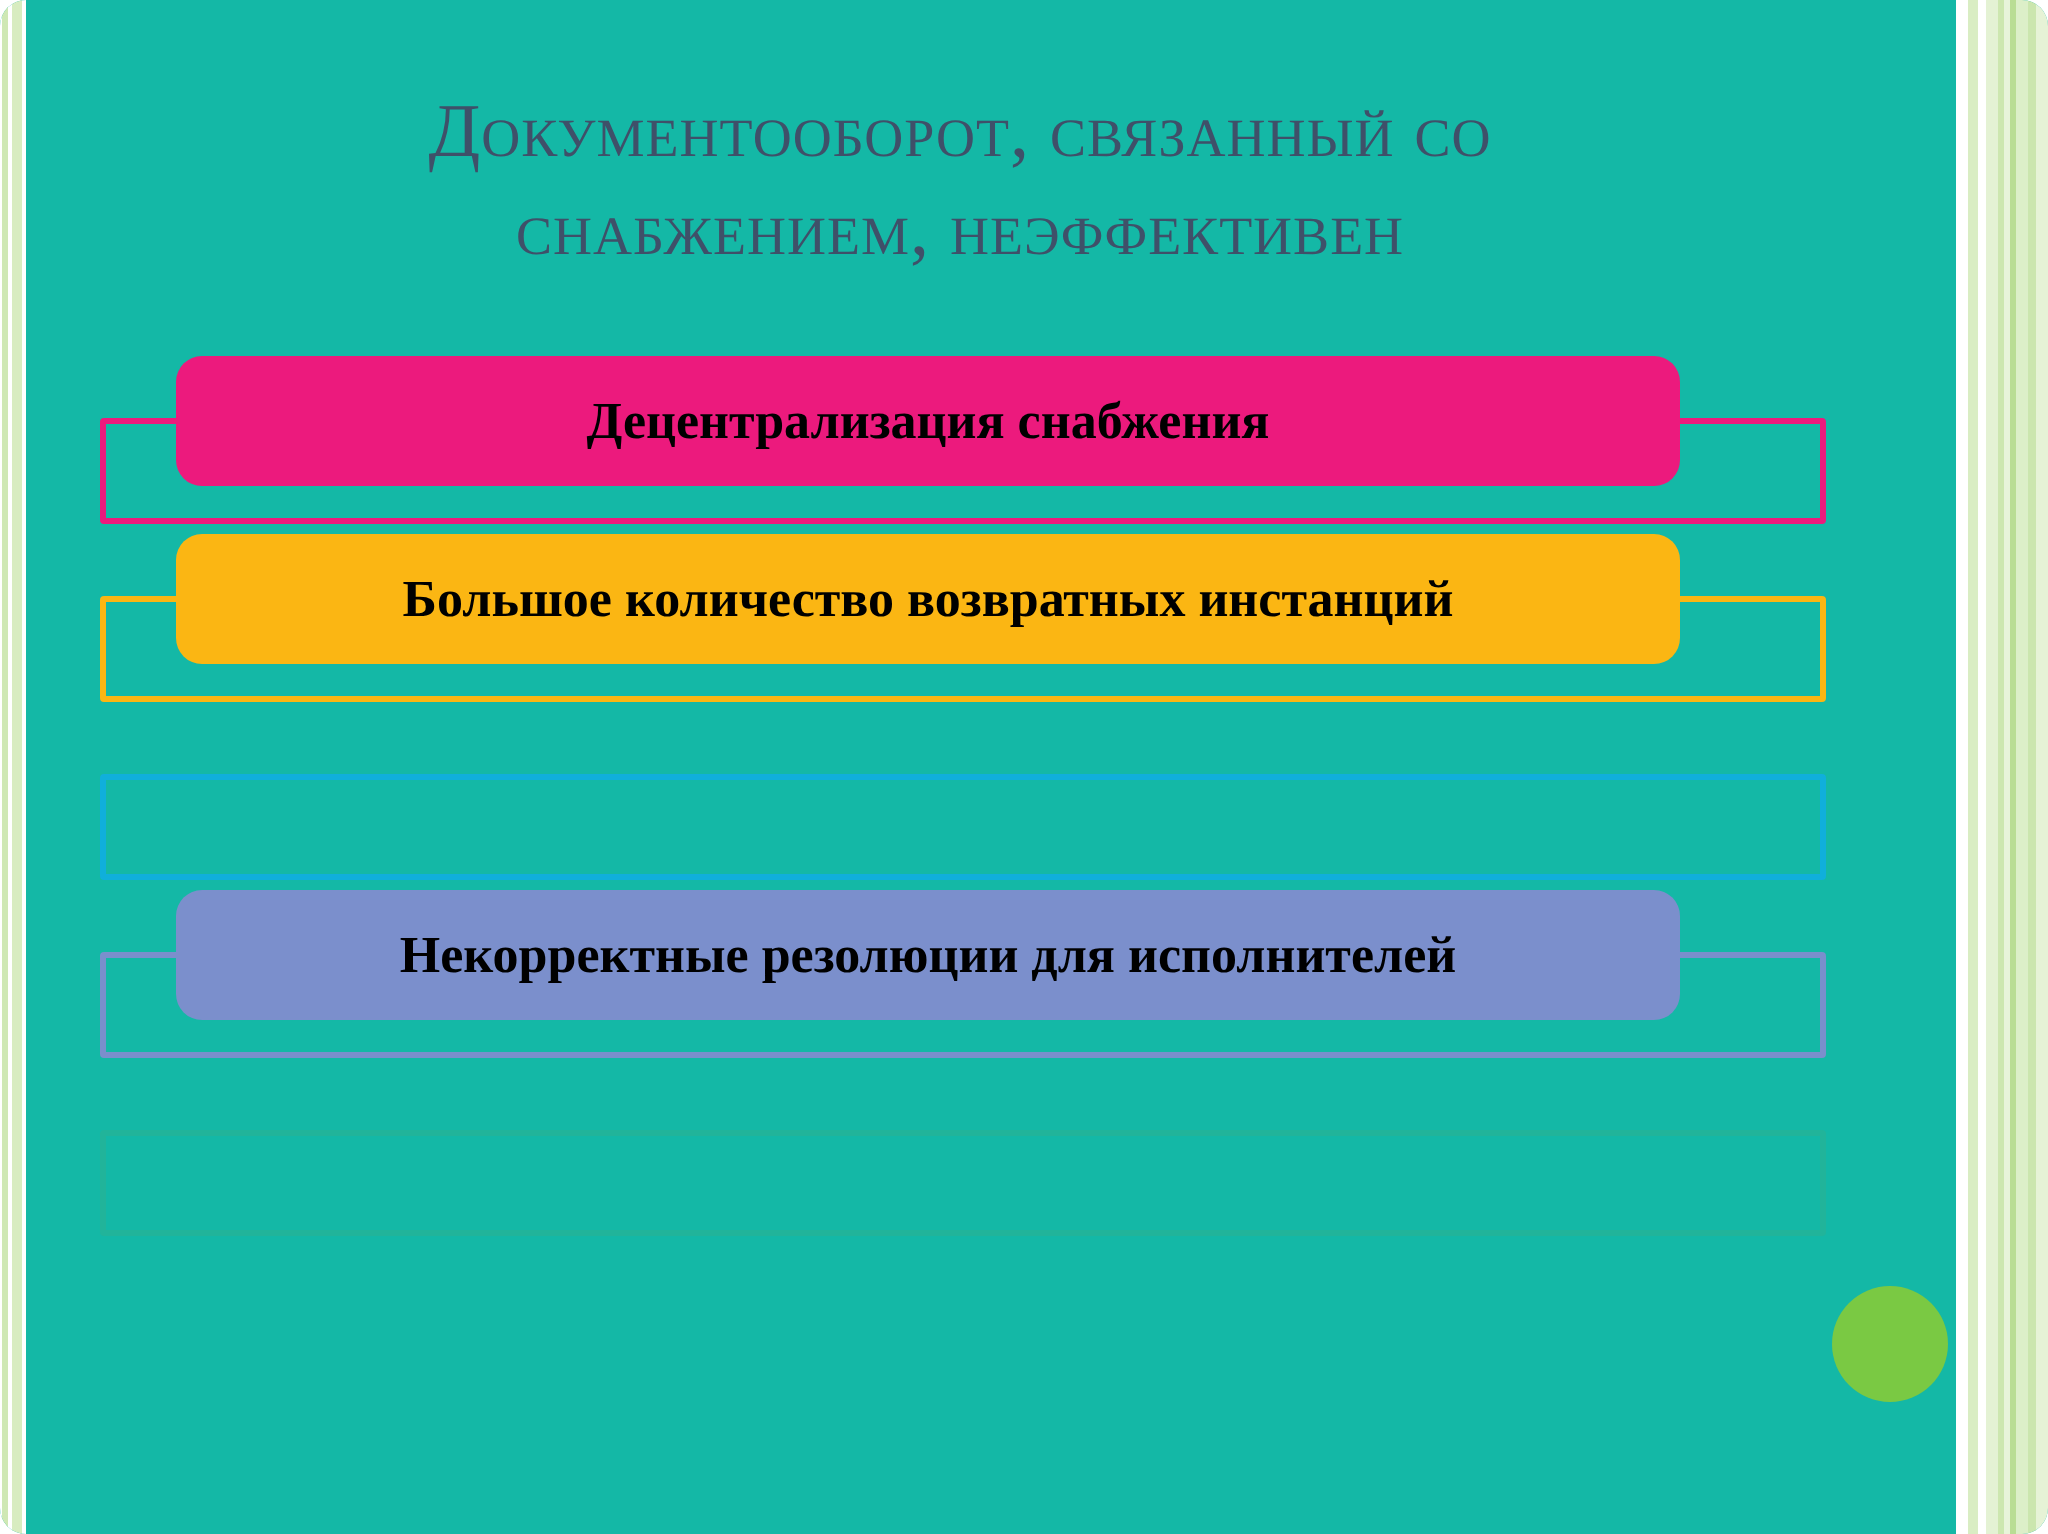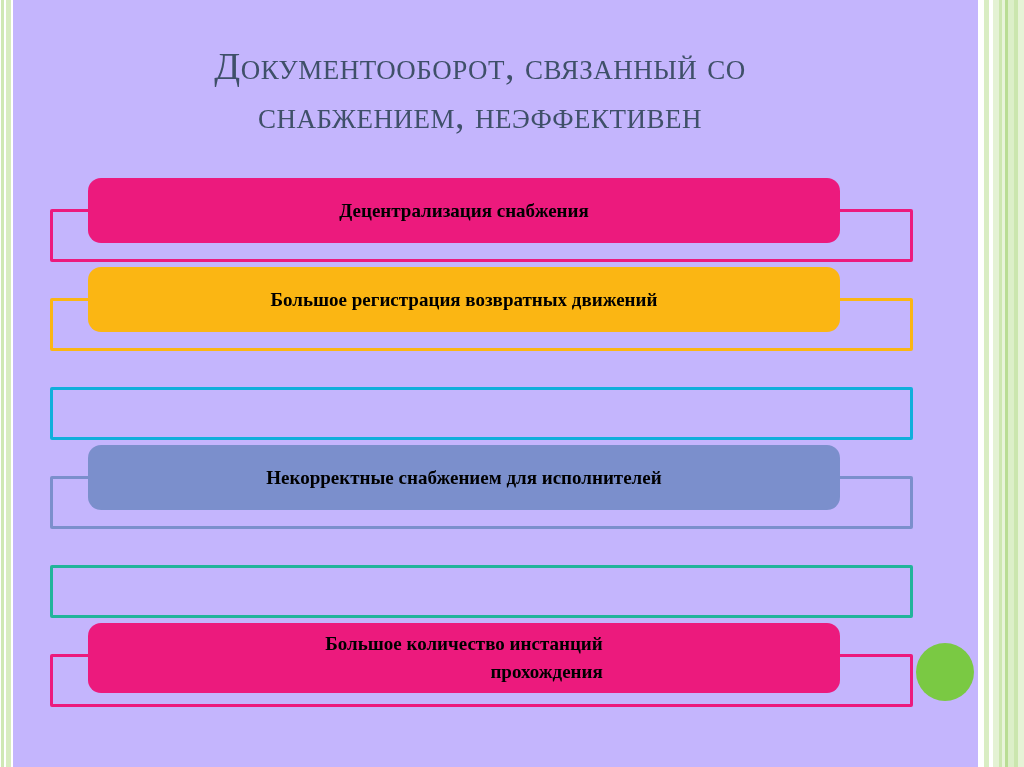--- a/index.html
+++ b/index.html
@@ -99,88 +99,81 @@
     height: 65px;
     border-radius: 13px;
     box-sizing: border-box;
     display: flex;
     align-items: center;
     justify-content: center;
   }
   .item-label {
     color: #000000;
     font-family: "Liberation Serif", serif;
-    font-size: 19px;
+    font-size: 26px;
     line-height: 28px;
     font-weight: bold;
-    text-align: right;
+    text-align: center;
     white-space: pre-line;
     padding: 0 14px;
   }
   .item-2line .item-bar { height: 70px; }
 
   
   .green-dot {
     position: absolute;
     left: 916px;
     top: 643px;
     width: 58px;
     height: 58px;
     border-radius: 50%;
     background: #7ac943;
   }
 </style>
 </head>
 <body>
 
-<div class="slide" style="background: #c4b5fd;">
+<div class="slide" style="background: #14b8a6; border-radius: 13px;">
 
   <div class="stripe-band stripe-band-left"></div>
 
   <div class="stripe-band stripe-band-right"></div>
 
   <div class="title" style="color: rgb(63, 80, 105);">Документооборот, связанный со
 снабжением, неэффективен</div>
 
   <div class="items">
 
     <div class="item">
       <div class="item-outline" style="border-color: rgb(236, 26, 125);"></div>
       <div class="item-bar" style="background: rgb(236, 26, 125);">
         <span class="item-label">Децентрализация снабжения</span>
       </div>
     </div>
 
     <div class="item">
       <div class="item-outline" style="border-color: rgb(251, 182, 19);"></div>
       <div class="item-bar" style="background: rgb(251, 182, 19);">
-        <span class="item-label">Большое регистрация возвратных движений</span>
+        <span class="item-label">Большое количество возвратных инстанций</span>
       </div>
     </div>
 
     <div class="item item-2line">
       <div class="item-outline" style="border-color: rgb(16, 175, 219);"></div>
     </div>
 
     <div class="item">
       <div class="item-outline" style="border-color: rgb(123, 143, 204);"></div>
       <div class="item-bar" style="background: rgb(123, 143, 204);">
-        <span class="item-label">Некорректные снабжением для исполнителей</span>
+        <span class="item-label">Некорректные резолюции для исполнителей</span>
       </div>
     </div>
 
     <div class="item">
       <div class="item-outline" style="border-color: rgb(33, 180, 154);"></div>
     </div>
 
-    <div class="item item-2line">
-      <div class="item-outline" style="border-color: rgb(236, 26, 125);"></div>
-      <div class="item-bar" style="background: rgb(236, 26, 125);">
-        <span class="item-label">Большое количество инстанций
-прохождения</span>
-      </div>
-    </div>
 
   </div>
 
   <div class="green-dot" style="background: rgb(122, 201, 67);"></div>
 
 </div>
 
 </body></html>

